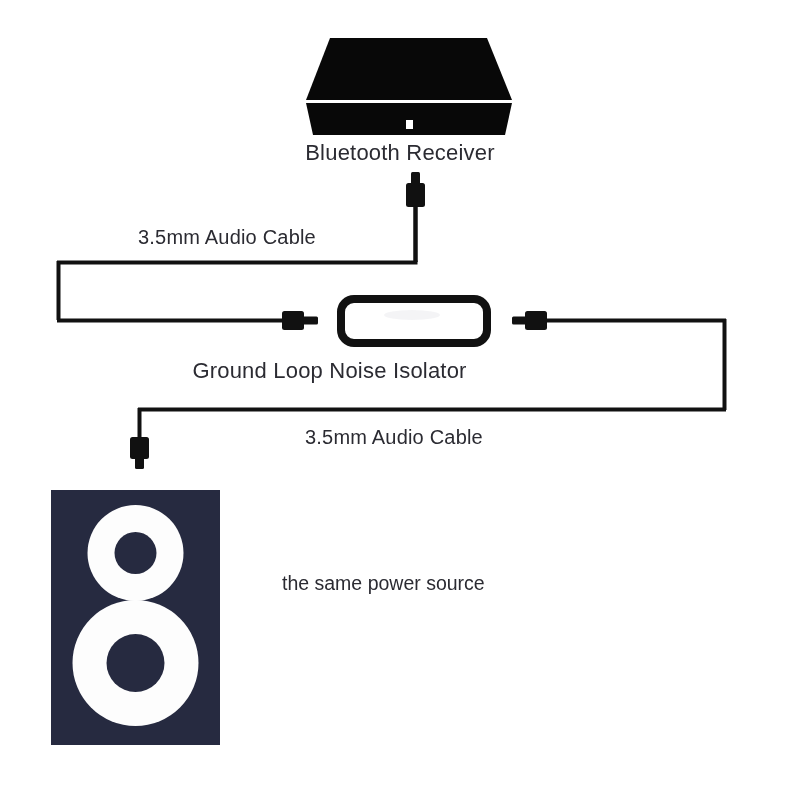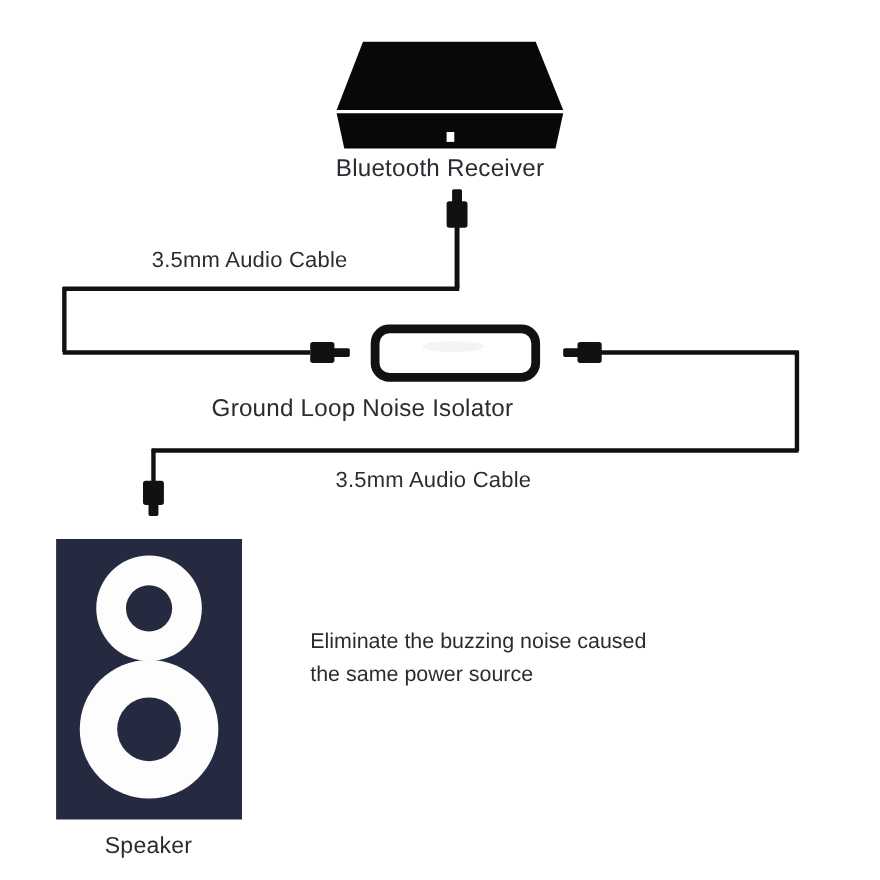--- a/index.html
+++ b/index.html
@@ -159,20 +159,18 @@
   </svg>
 
   <div class="lbl lbl-receiver">Bluetooth Receiver</div>
 
   <div class="lbl lbl-cable-top">3.5mm Audio Cable</div>
 
   <div class="lbl lbl-isolator">Ground Loop Noise Isolator</div>
 
   <div class="lbl lbl-cable-bottom">3.5mm Audio Cable</div>
 
-  <div class="lbl lbl-speaker">Speaker</div>
 
   <div id="description-block">
-    <span class="desc-line">Eliminate the buzzing noise caused</span>
     <span class="desc-line">the same power source</span>
   </div>
 
 </div>
 
 </body></html>

